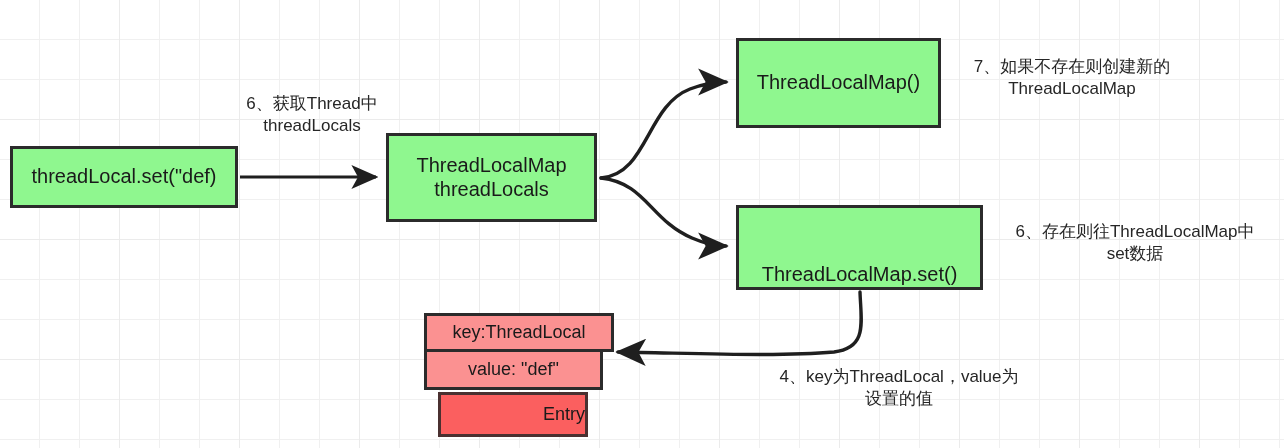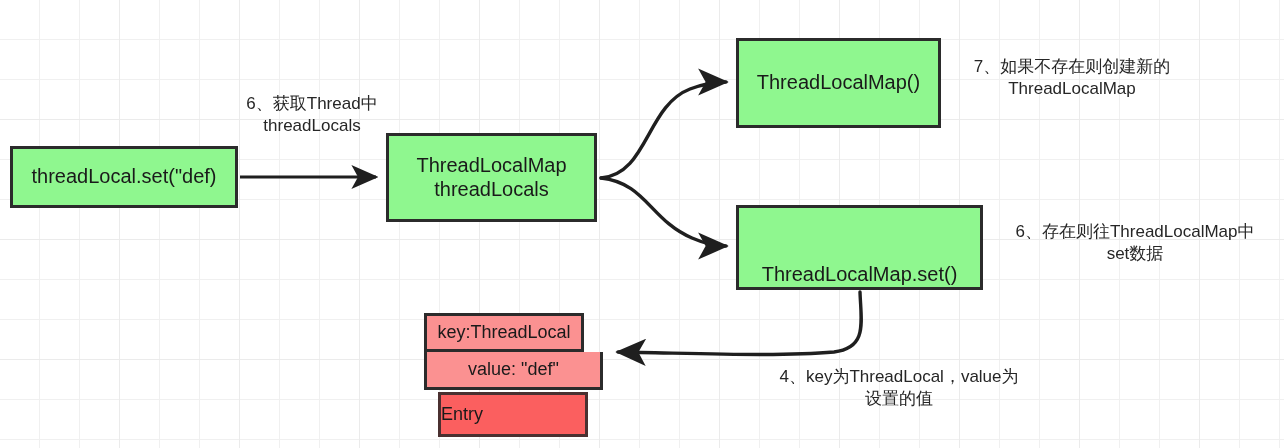--- a/index.html
+++ b/index.html
@@ -72,21 +72,21 @@
   .kv-box.second {
     border-top: 0;
   }
   .entry-box {
     position: absolute;
     box-sizing: border-box;
     border: 3px solid #4a3030;
     background: #fb5f5f;
     display: flex;
     align-items: center;
-    justify-content: flex-start;
+    justify-content: flex-end;
     color: #1a1a1a;
   }
   .annot {
     position: absolute;
     color: #262626;
     text-align: center;
     line-height: 1.28;
     white-space: pre-line;
   }
 </style>
@@ -127,21 +127,21 @@
   </div>
 
   <div class="node green" style="left:736px; top:205px; width:247px; height:85px; font-size:20px;align-items:flex-end;">
     <span class="node-label">ThreadLocalMap.set()</span>
   </div>
 
   <div class="entry-group">
     <div class="entry-box" style="left:438px; top:392px; width:150px; height:45px; font-size:18px;">
       <span>Entry</span>
     </div>
-    <div class="kv-box" style="left:424px; top:313px; width:160px; height:39px; font-size:18px;">
+    <div class="kv-box" style="left:424px; top:313px; width:190px; height:39px; font-size:18px;">
       <span>key:ThreadLocal</span>
     </div>
     <div class="kv-box second" style="left:424px; top:352px; width:179px; height:38px; font-size:18px;">
       <span>value: "def"</span>
     </div>
   </div>
 
   <div class="annot" style="left:222px; top:93px; width:180px; font-size:17px;">6、获取Thread中
 threadLocals</div>
 

